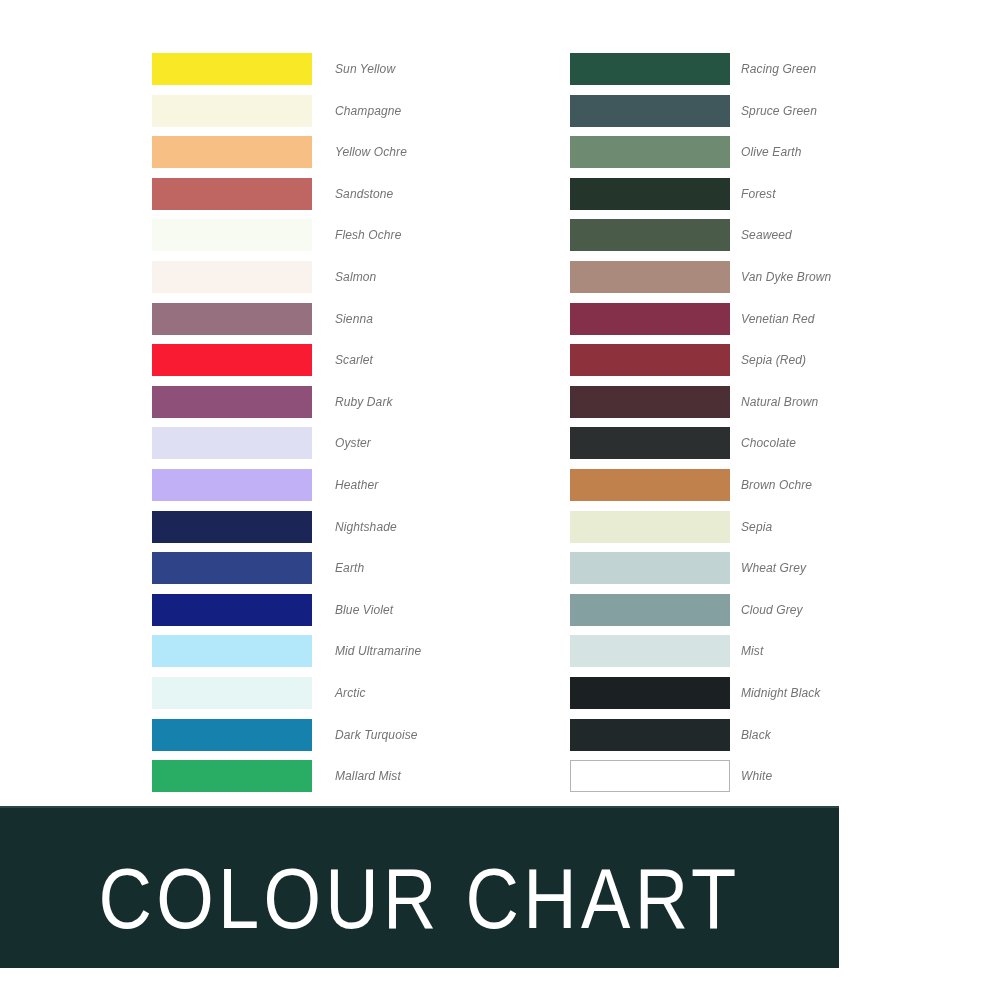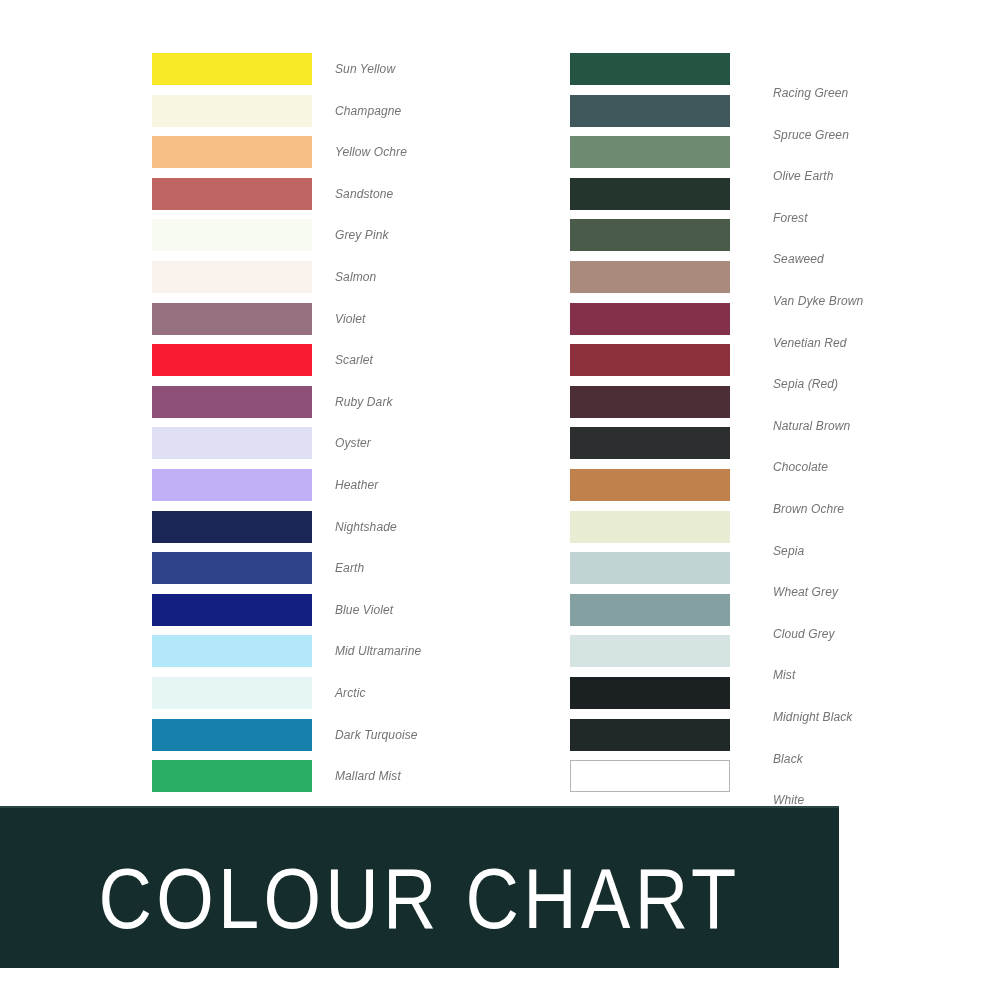--- a/index.html
+++ b/index.html
@@ -46,21 +46,21 @@
     left:183px;
     top:0;
     height:32px;
     line-height:32px;
     white-space:nowrap;
     font-size:12px;
     color:#737373;
     letter-spacing:.1px;
     font-style:italic;
   }
-  #column-right .swatch-label{ left:203px;margin-top:24px; }
+  #column-right .swatch-label{ left:171px; }
 
   
   #banner{
     position:absolute;
     left:0;
     top:806px;
     width:839px;
     height:162px;
     background:#152d2c;
     overflow:hidden;
@@ -104,29 +104,29 @@
       <div class="swatch-row">
         <div class="swatch" title="Yellow Ochre" style="background: rgb(248, 191, 132);"></div>
         <div class="swatch-label">Yellow Ochre</div>
       </div>
       <div class="swatch-row">
         <div class="swatch" title="Sandstone" style="background: rgb(191, 102, 99);"></div>
         <div class="swatch-label">Sandstone</div>
       </div>
       <div class="swatch-row">
         <div class="swatch" title="Flesh Pink" style="background: rgb(248, 251, 242);"></div>
-        <div class="swatch-label">Grey Pink</div>
+        <div class="swatch-label">Flesh Ochre</div>
       </div>
       <div class="swatch-row">
         <div class="swatch" title="Salmon" style="background: rgb(250, 242, 237);"></div>
         <div class="swatch-label">Salmon</div>
       </div>
       <div class="swatch-row">
         <div class="swatch" title="Sienna" style="background: rgb(151, 112, 127);"></div>
-        <div class="swatch-label">Violet</div>
+        <div class="swatch-label">Sienna</div>
       </div>
       <div class="swatch-row">
         <div class="swatch" title="Scarlet" style="background: rgb(249, 27, 49);"></div>
         <div class="swatch-label">Scarlet</div>
       </div>
       <div class="swatch-row">
         <div class="swatch" title="Ruby Earth" style="background: rgb(142, 79, 120);"></div>
         <div class="swatch-label">Ruby Dark</div>
       </div>
       <div class="swatch-row">

